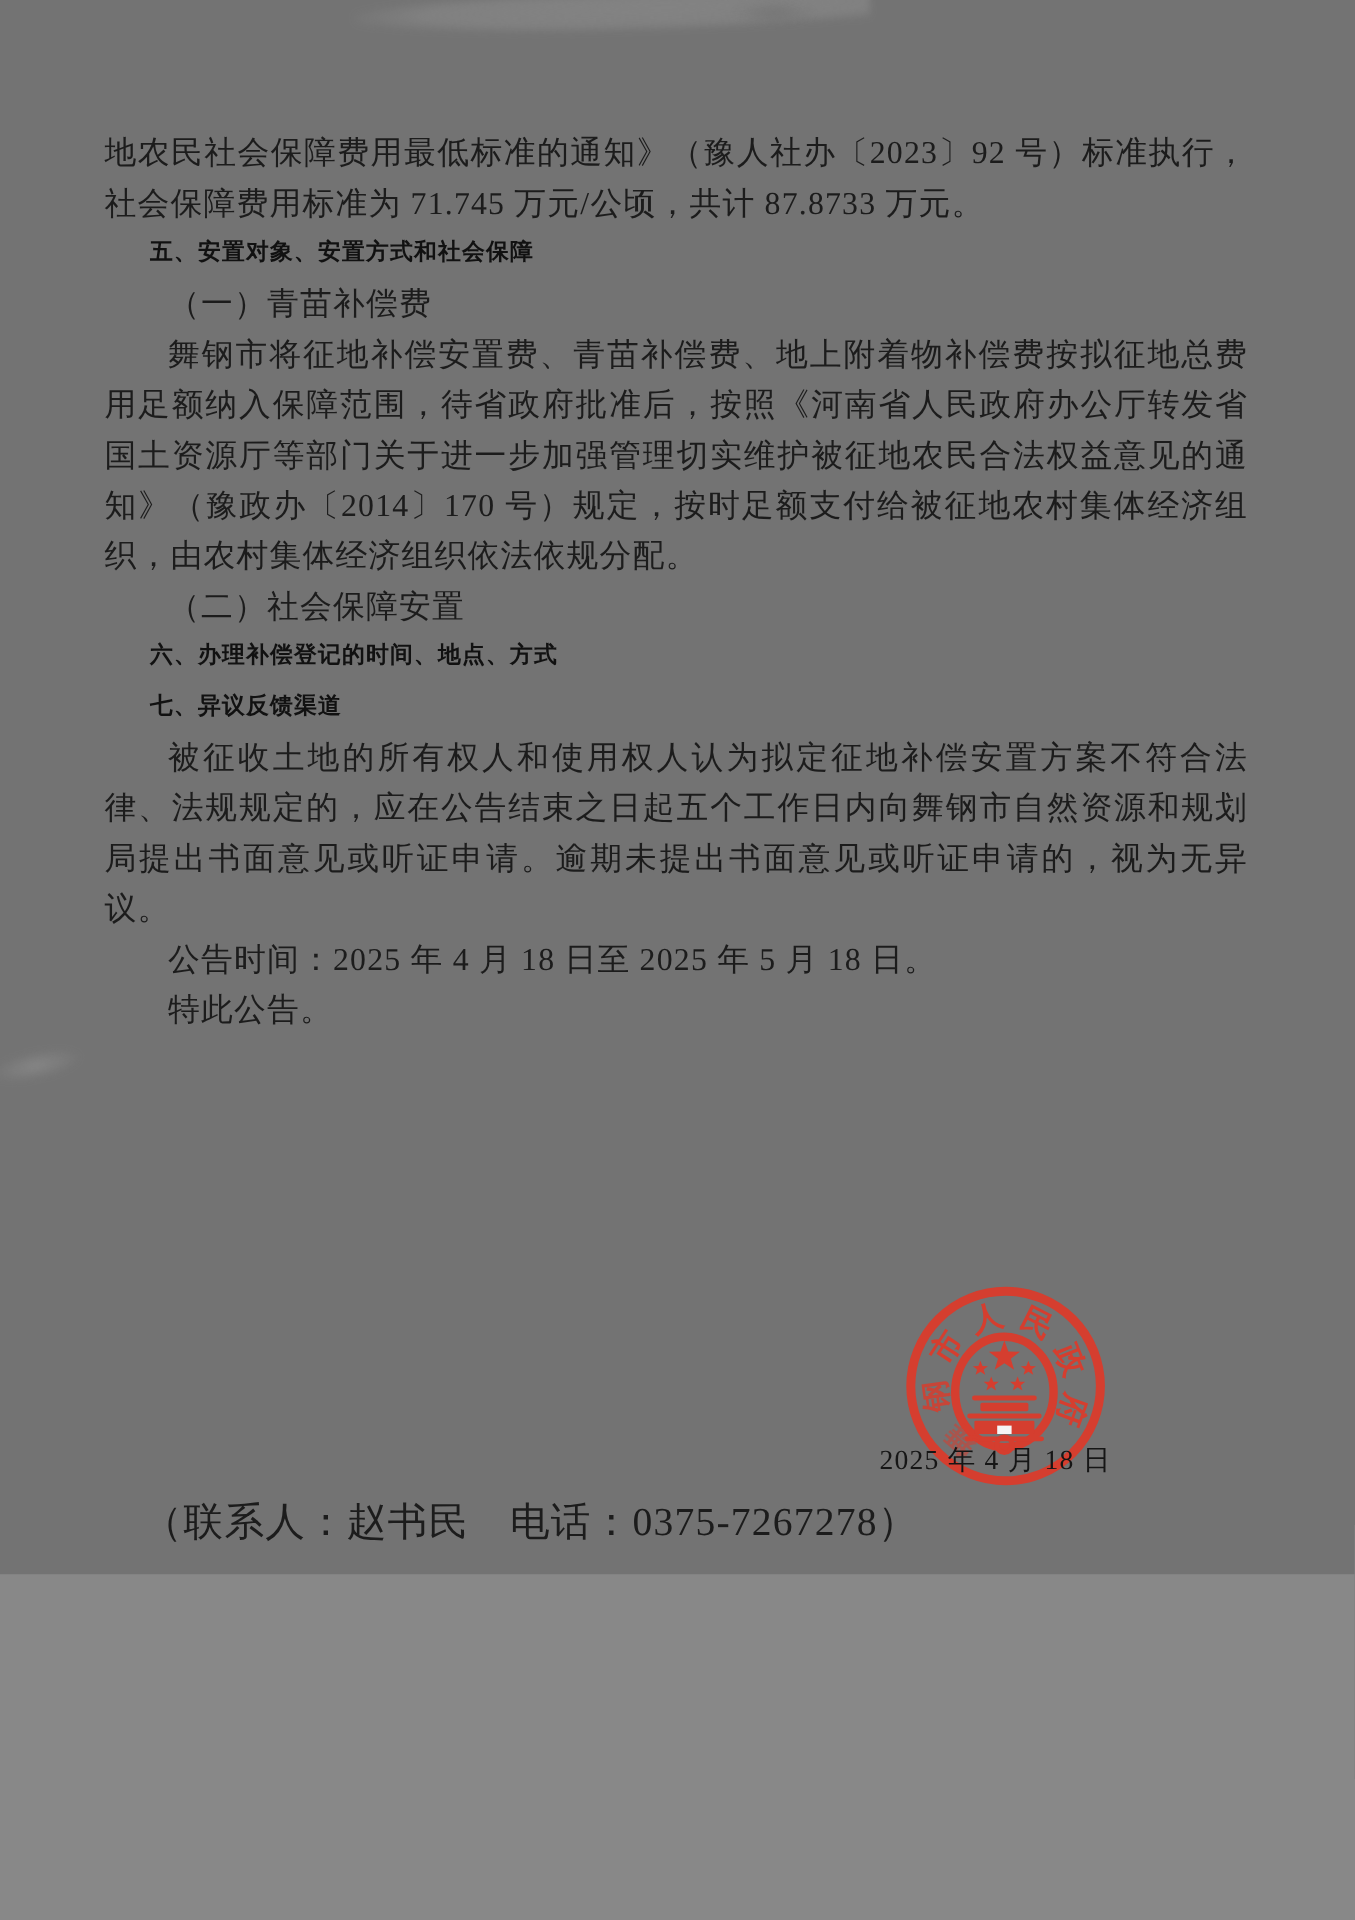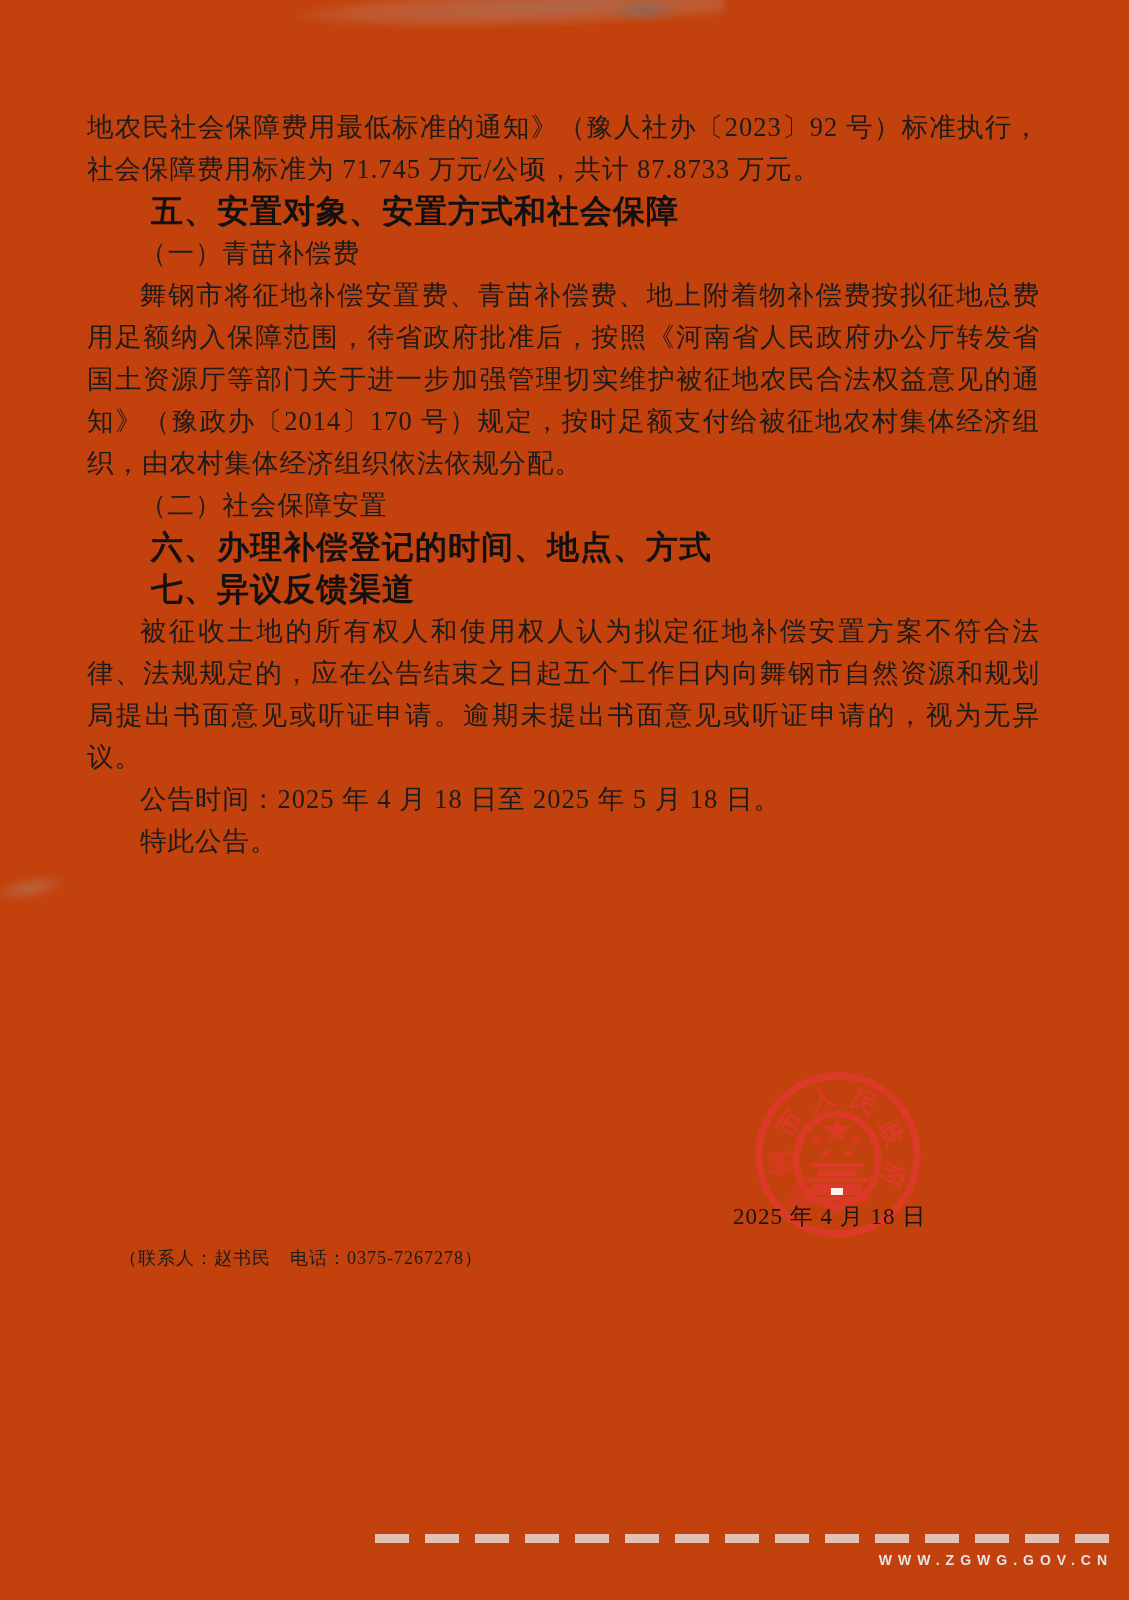--- a/index.html
+++ b/index.html
@@ -1,21 +1,21 @@
 <!DOCTYPE html>
 <html><head>
 <meta charset="utf-8">
 <style>
   html, body { margin: 0; padding: 0; background: #888; }
   .page {
     position: relative;
     width: 1129px;
-    height: 1600px;
+    height: 1312px;
     margin: 0 auto;
-    background: #c2410c;
+    background: #737373;
     overflow: hidden;
     font-family: "Liberation Serif", serif;
     color: #1c1c1c;
   }
   
   .smudge-top {
     position: absolute; left: 295px; top: -4px; width: 430px; height: 30px;
     background: radial-gradient(ellipse at 60% 40%, rgba(150,150,150,0.45), rgba(190,190,190,0.18) 55%, transparent 75%);
     filter: blur(3px); transform: rotate(-2deg);
   }
@@ -40,21 +40,21 @@
     line-height: 42px;
     letter-spacing: 1px;
     text-align: justify;
     text-justify: inter-ideograph;
   }
   .indent { text-indent: 2em; }
   .heading {
     margin: 0;
     font-family: "Liberation Sans", sans-serif;
     font-weight: 700;
-    font-size: 32px;
+    font-size: 19px;
     line-height: 42px;
     letter-spacing: 1px;
     color: #111;
     text-indent: 2em;
   }
   .seal {
     position: absolute;
     left: 751px; top: 1068px;
     width: 174px; height: 174px;
     z-index: 2;
@@ -71,21 +71,21 @@
     font-size: 23px;
     line-height: 34px;
     letter-spacing: 1px;
     color: #161616;
     z-index: 3;
     white-space: nowrap;
   }
   .contact {
     position: absolute;
     left: 119px; top: 1246px;
-    font-size: 18px;
+    font-size: 33px;
     letter-spacing: 1px;
     color: #1c1c1c;
     white-space: nowrap;
   }
   .watermark-bar {
     position: absolute;
     right: 14px; top: 1534px;
     width: 740px; height: 9px;
     background: repeating-linear-gradient(90deg, #ececec 0 34px, transparent 34px 50px);
     opacity: 0.75;

